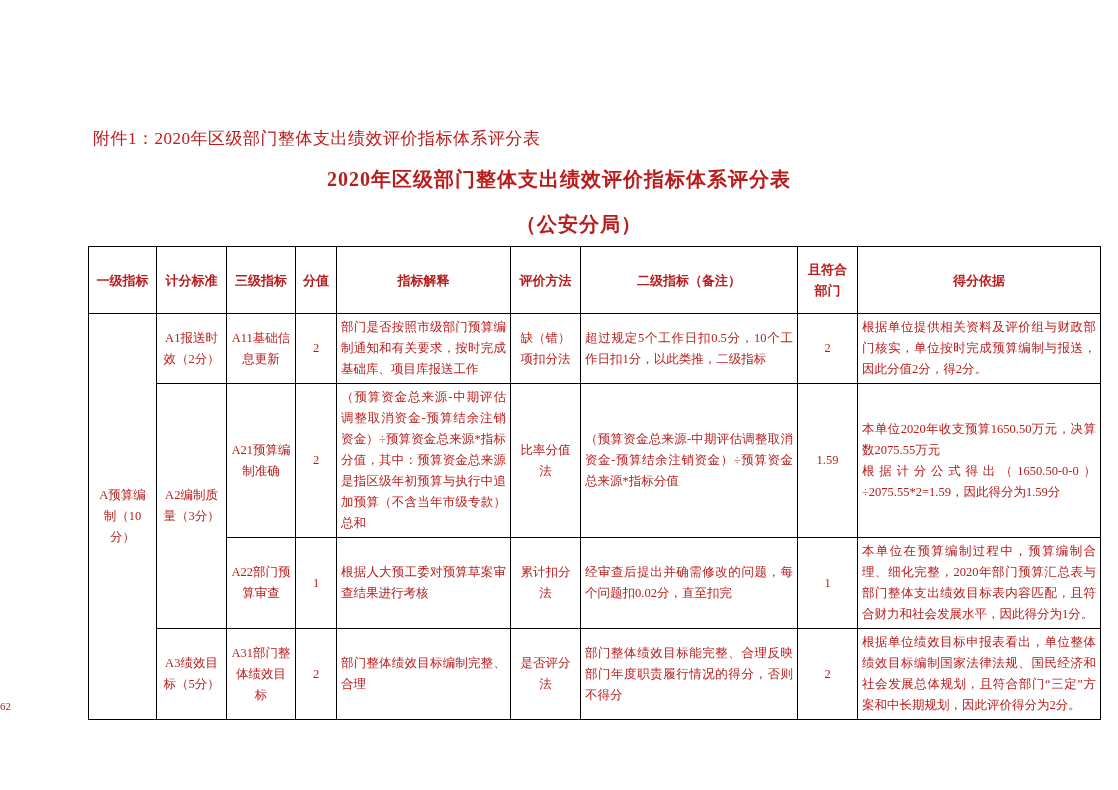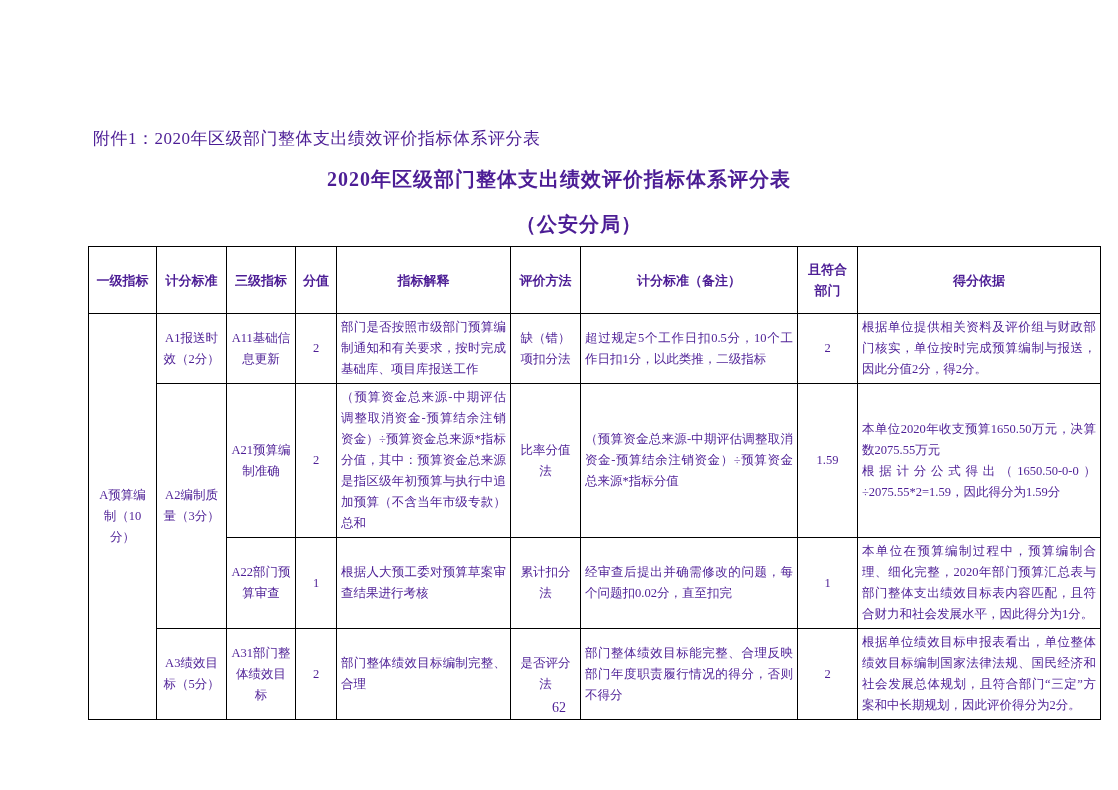--- a/index.html
+++ b/index.html
@@ -1,21 +1,21 @@
 <!DOCTYPE html>
 <html><head>
 <meta charset="utf-8">
 <style>
   html, body { margin: 0; padding: 0; background: #ffffff; }
   .page {
     position: relative;
     width: 1118px;
     height: 764px;
     background: #ffffff;
-    color: #4c1d95;
+    color: #b91c1c;
     font-family: "Liberation Serif", "DejaVu Serif", serif;
     overflow: hidden;
   }
   .attachment-title {
     position: absolute;
     left: 93px;
     top: 127px;
     font-size: 17px;
     letter-spacing: 0.5px;
     white-space: nowrap;
@@ -82,22 +82,22 @@
     height: 11px;
     background: #000000;
   }
   .tail-1 { left: 88px; top: 660px; }
   .tail-2 { left: 156px; top: 660px; }
   .page-number {
     position: absolute;
     left: 0;
     top: 700px;
     width: 1118px;
-    text-align: center;
-    font-size: 14px;
+    text-align: left;
+    font-size: 11px;
   }
 </style>
 </head>
 <body>
 
 <div class="page">
 
   <div class="attachment-title">附件1：2020年区级部门整体支出绩效评价指标体系评分表</div>
   <div class="main-title">2020年区级部门整体支出绩效评价指标体系评分表</div>
   <div class="sub-title">（公安分局）</div>
@@ -115,21 +115,21 @@
       <col style="width:243px">
     </colgroup>
     <thead>
       <tr>
         <th>一级指标</th>
         <th>计分标准</th>
         <th>三级指标</th>
         <th>分值</th>
         <th>指标解释</th>
         <th>评价方法</th>
-        <th>计分标准（备注）</th>
+        <th>二级指标（备注）</th>
         <th>且符合部门</th>
         <th>得分依据</th>
       </tr>
     </thead>
     <tbody>
       <tr class="row-a11">
         <td class="c open-bottom" rowspan="4">A预算编制（10分）</td>
         <td class="c">A1报送时效（2分）</td>
         <td class="c">A11基础信息更新</td>
         <td class="c">2</td>

